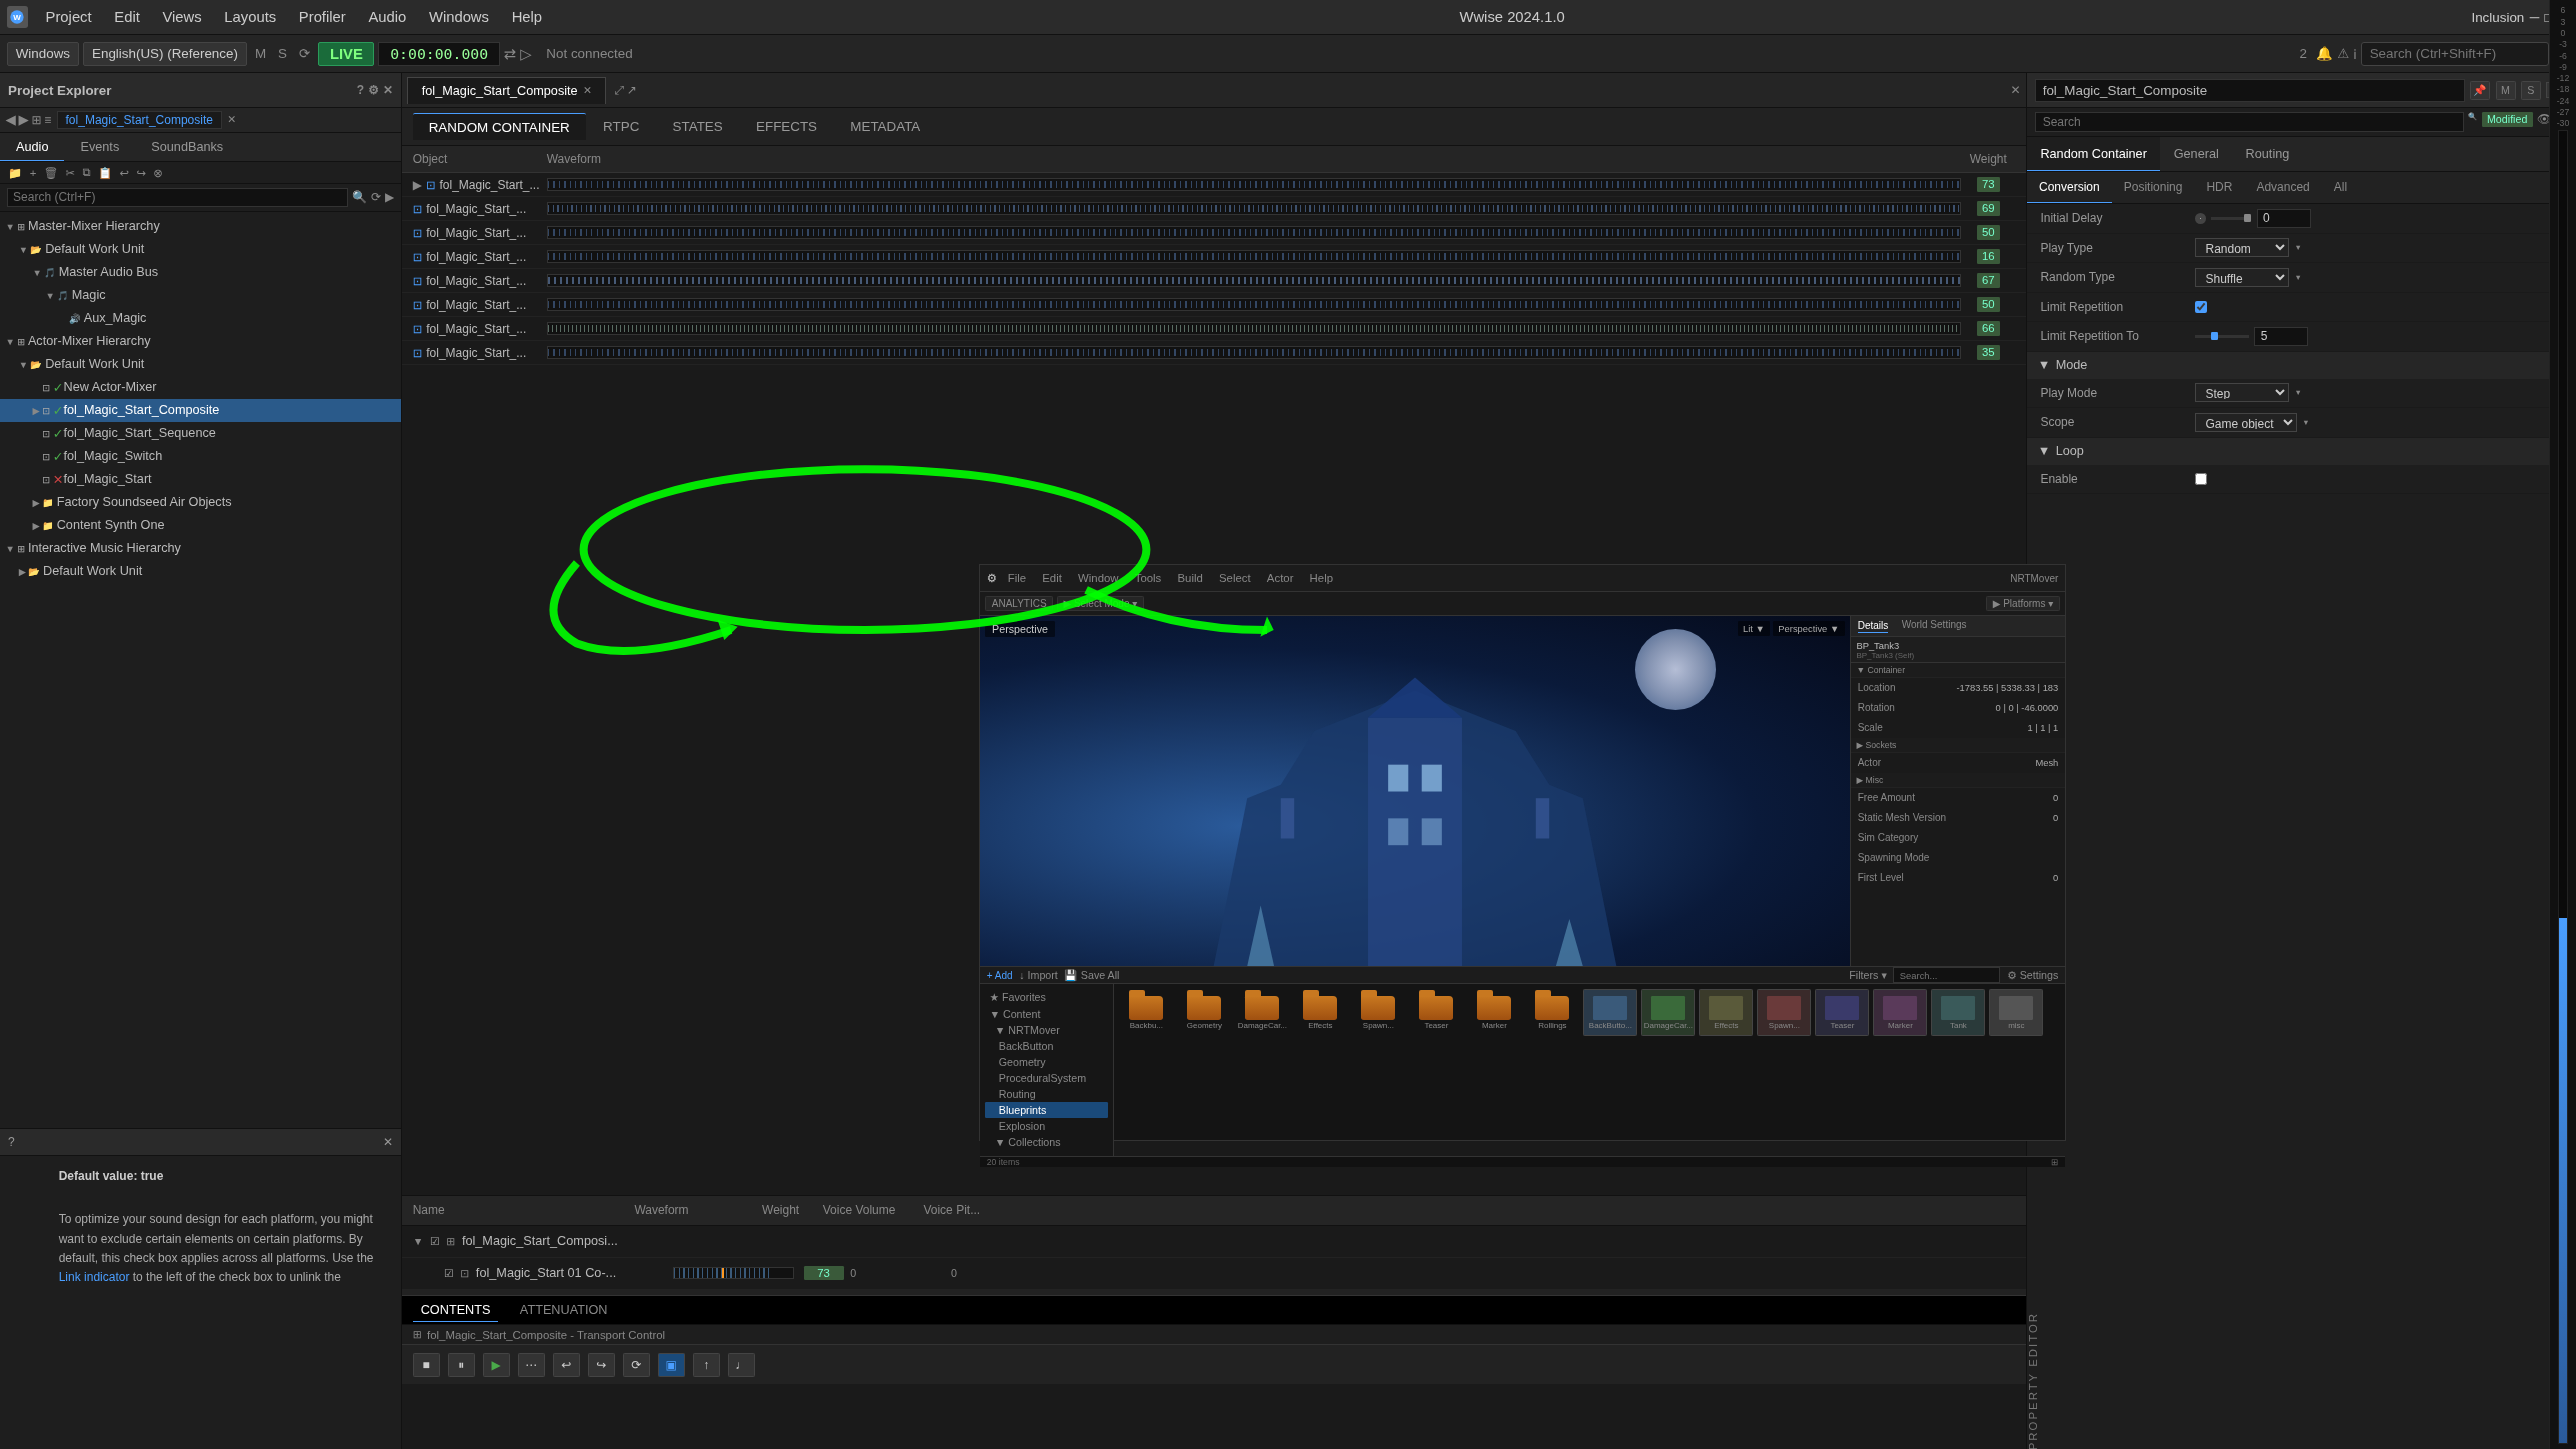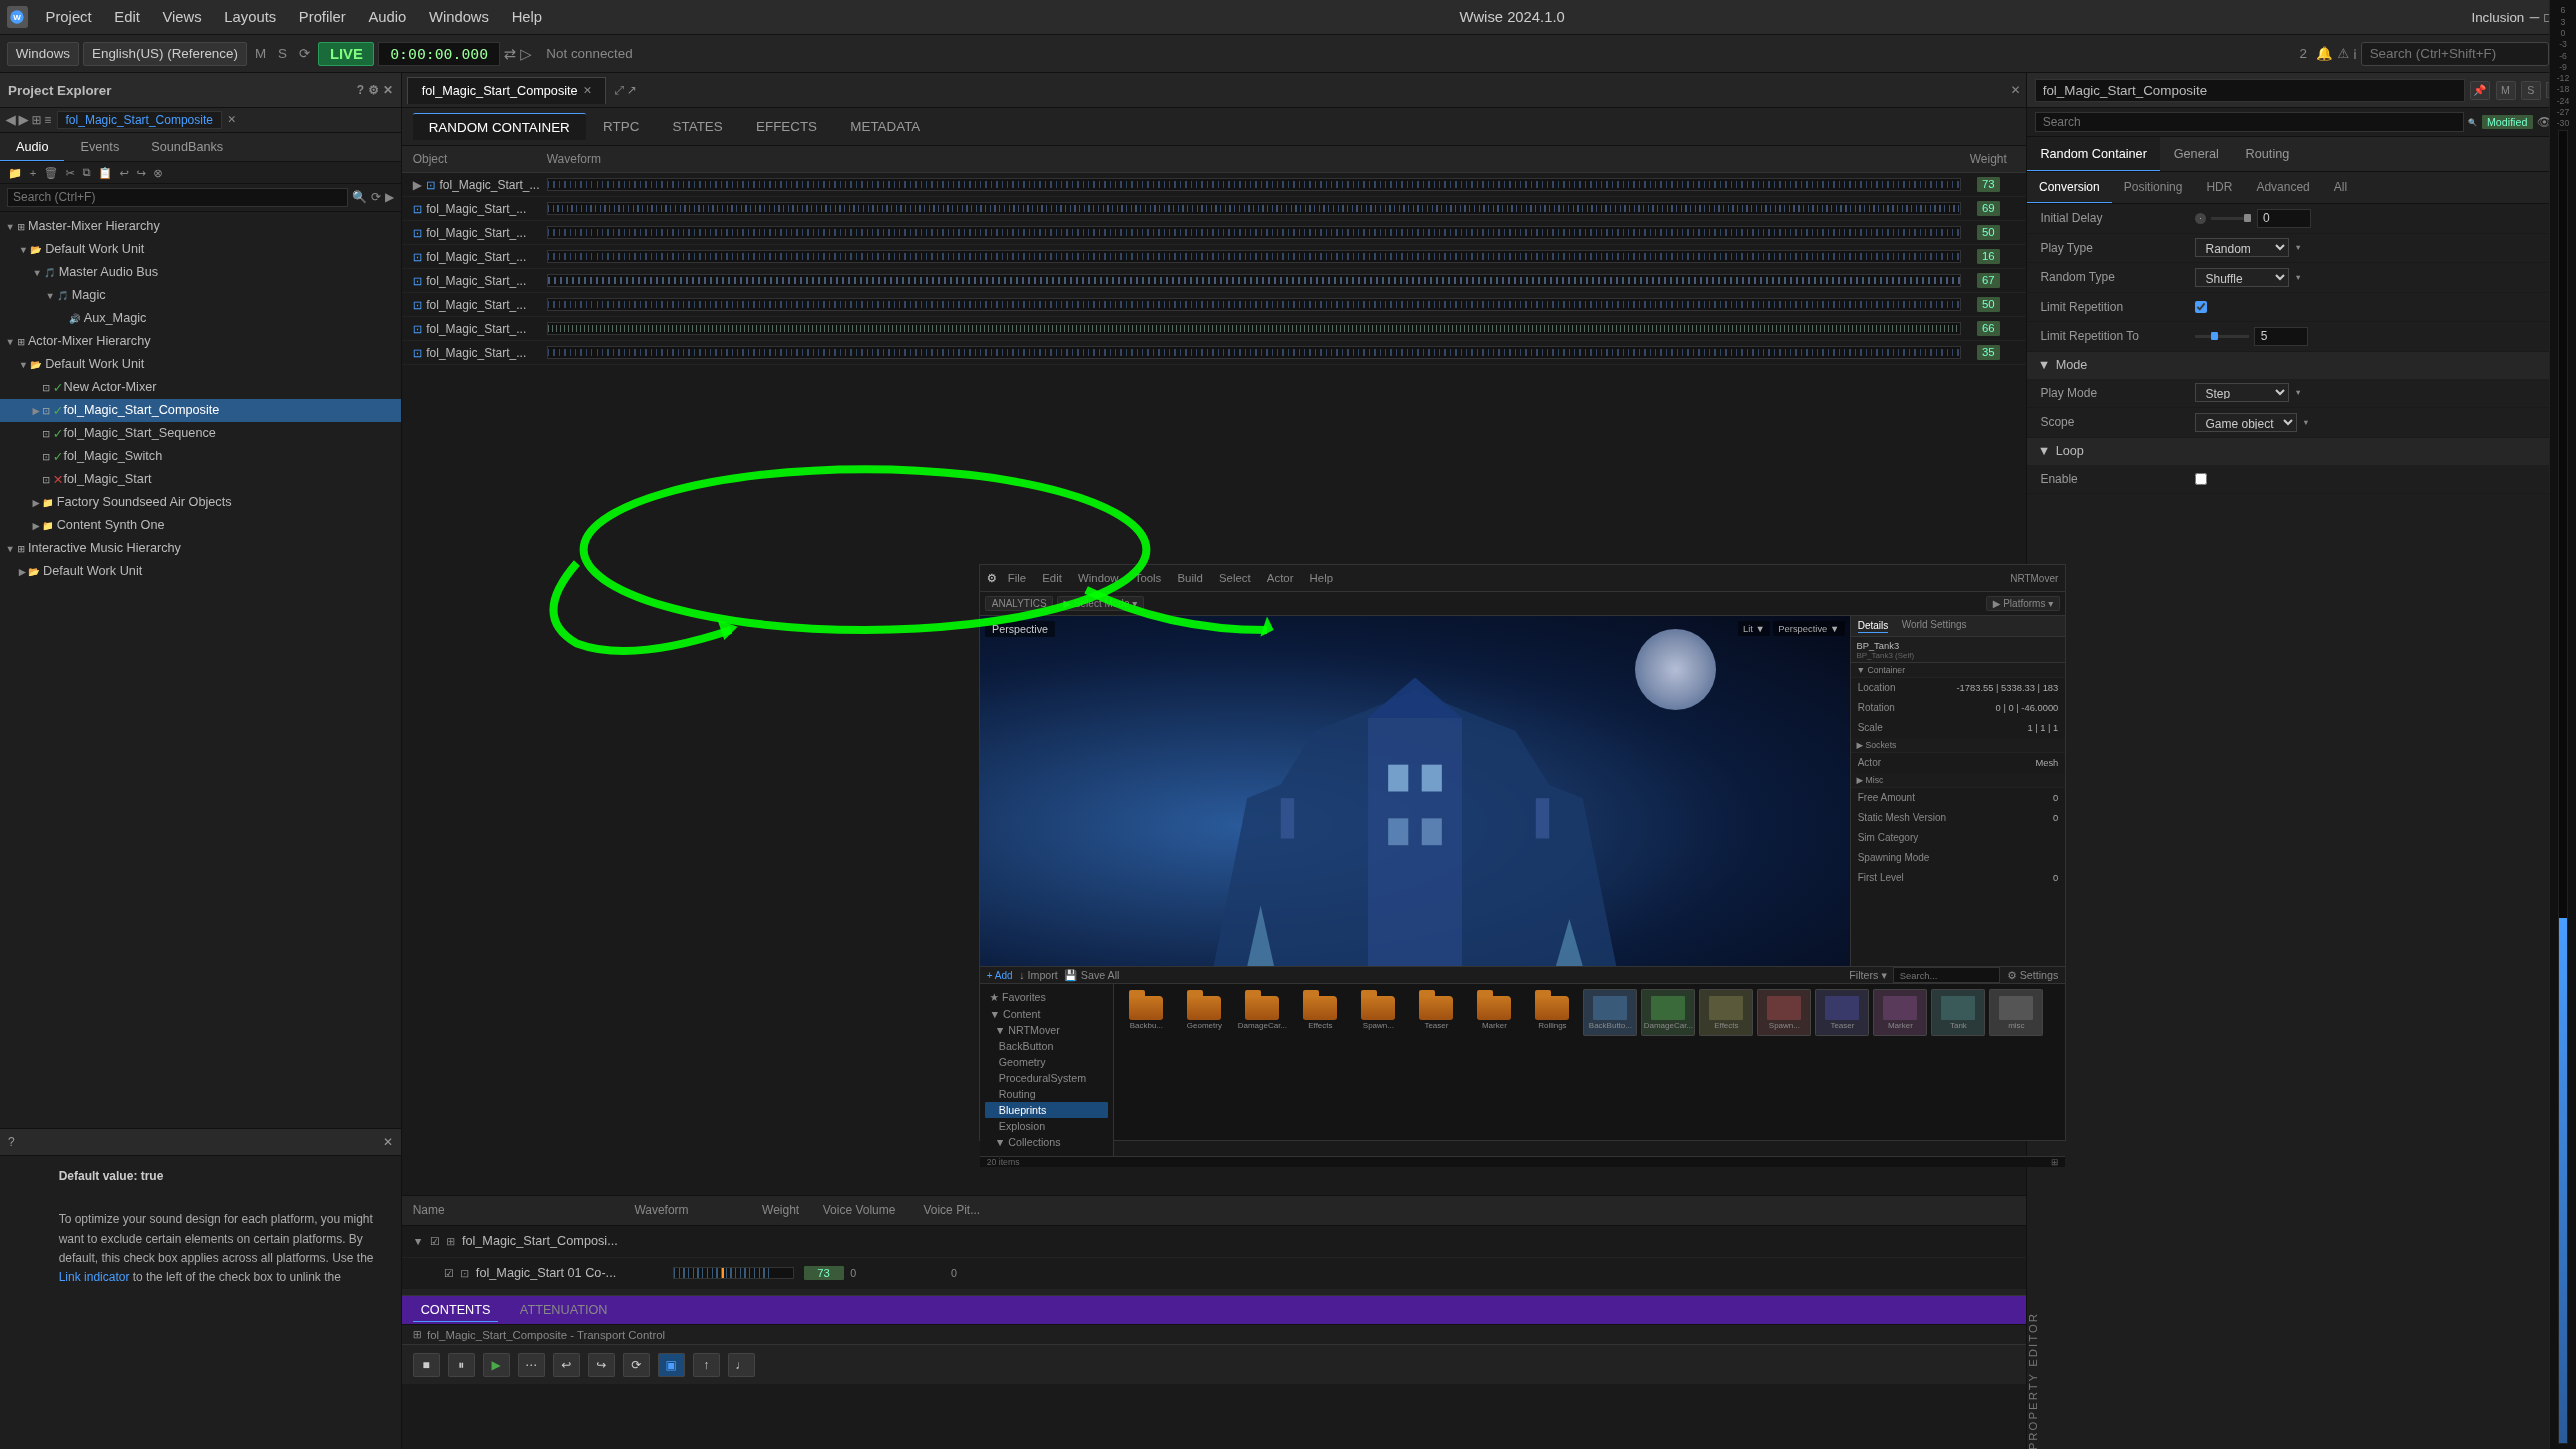--- a/index.html
+++ b/index.html
@@ -347,21 +347,21 @@
       height: 32px;
       padding: 0 10.7px;
       border-bottom: 0.7px solid #222;
       font-size: 12.7px;
       color: #bbb;
       gap: 6.7px;
     }
     .bc-row.sub { padding-left: 27px; }
     .bc-tabs-secondary {
       display: flex;
-      background: #4c1d95;
+      background: #000000;
       border-top: 0.7px solid #333;
       height: 29.5px;
       padding: 0 10.7px;
       align-items: center;
       gap: 13.4px;
     }
     .bc-tab-sec {
       font-size: 12.7px;
       color: #888;
       cursor: pointer;
@@ -471,21 +471,21 @@
     }
     .rp-tab-sub.active {
       color: #fff;
       border-bottom: 1.3px solid #4a9eff;
     }
 
     .rp-search {
       padding: 4px 8px;
       border-bottom: 0.7px solid #111;
       display: flex;
-      align-items: center;
+      align-items: flex-start;
       gap: 4px;
     }
     .rp-search input {
       background: #111;
       border: 0.7px solid #333;
       color: #ccc;
       padding: 2.7px 6.7px;
       font-size: 12px;
       flex: 1;
       height: 20px;

